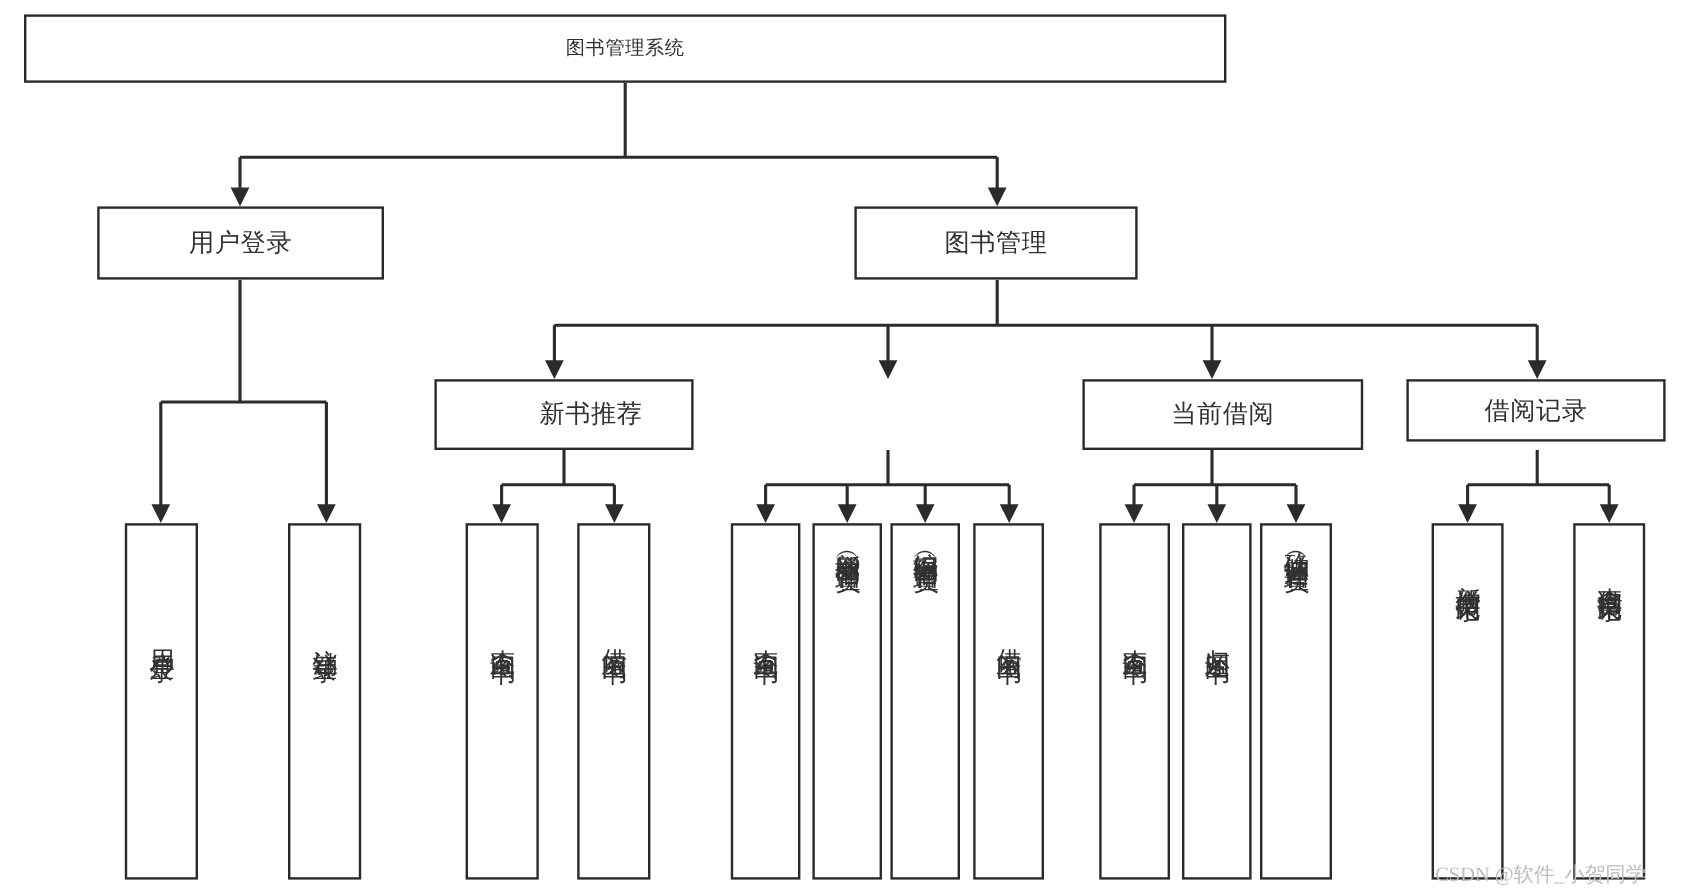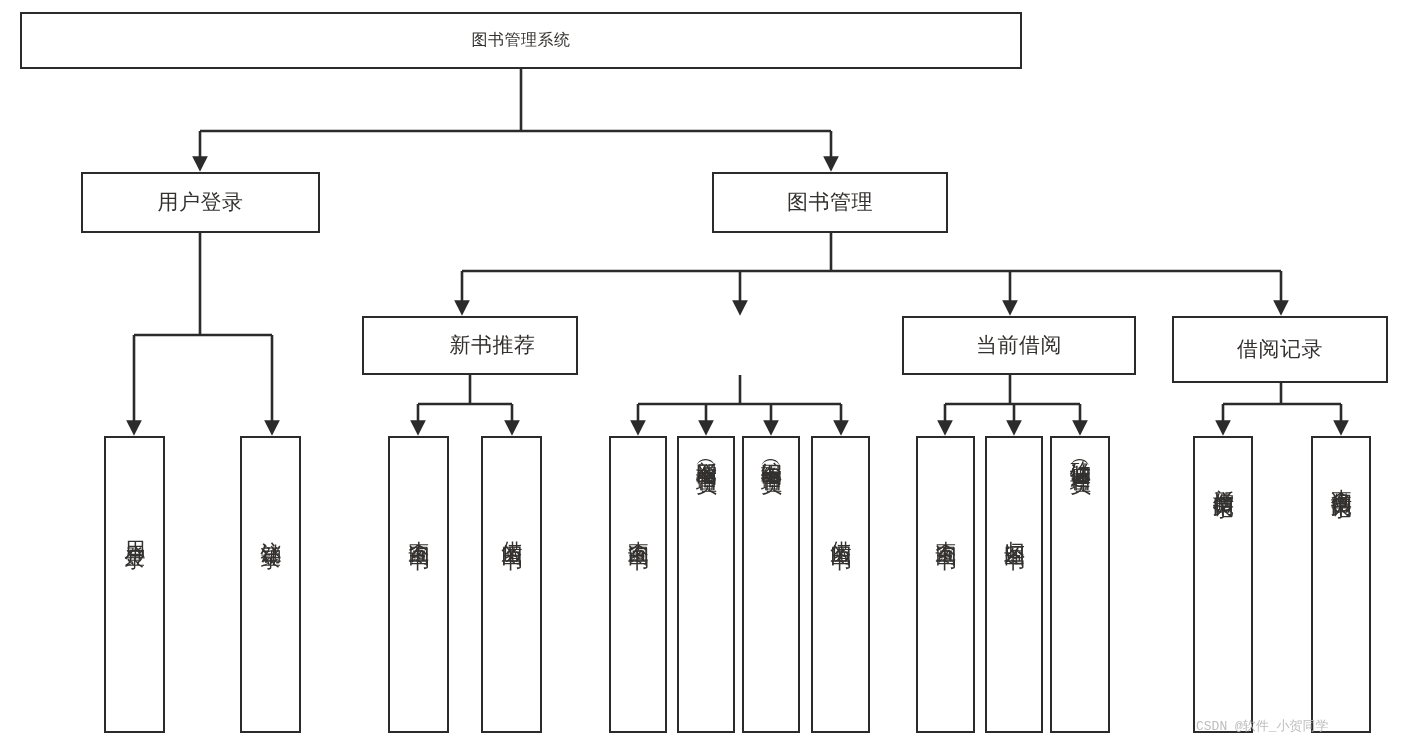--- a/index.html
+++ b/index.html
@@ -63,24 +63,24 @@
     line-height: 1.0;
     letter-spacing: 3px;
     white-space: nowrap;
   }
   .node.vert.tall .label {
     letter-spacing: 2px;
   }
   .watermark {
     position: absolute;
     color: #bdbdbd;
-    font-size: 13px;
+    font-size: 17px;
     white-space: nowrap;
     z-index: 5;
-    font-family: Liberation Mono, monospace;
+    font-family: Liberation Serif, serif;
   }
 </style>
 </head>
 <body>
 
 <div id="canvas">
 
   <svg id="edges" viewBox="0 0 1405 747" xmlns="http://www.w3.org/2000/svg">
     <defs>
       <marker id="arrow" viewBox="0 0 12 12" refX="6" refY="6" markerWidth="7.2" markerHeight="7.2" orient="auto-start-reverse">
@@ -141,21 +141,21 @@
   <div class="node horiz" style="left:712px; top:172px; width:236px; height:61px;">
     <span class="label">图书管理</span>
   </div>
 
   <div class="node horiz" style="left:362px; top:316px; width:216px; height:59px;padding-left:45px;">
     <span class="label">新书推荐</span>
   </div>
   <div class="node horiz" style="left:902px; top:316px; width:234px; height:59px;">
     <span class="label">当前借阅</span>
   </div>
-  <div class="node horiz" style="left:1172px; top:316px; width:216px; height:67px;">
+  <div class="node horiz" style="left:1172px; top:316px; width:216px; height:52px;">
     <span class="label">借阅记录</span>
   </div>
 
   <div class="node vert" style="left:104px; top:436px; width:61px; height:297px; padding-top:86px;">
     <span class="label">用户登录</span>
   </div>
   <div class="node vert" style="left:240px; top:436px; width:61px; height:297px; padding-top:86px;">
     <span class="label">注销登录</span>
   </div>
 

